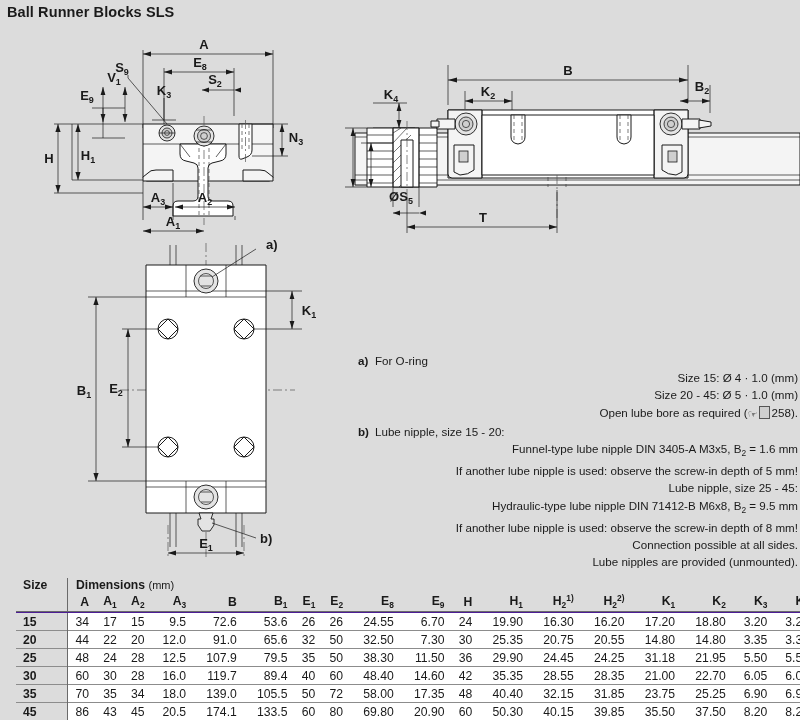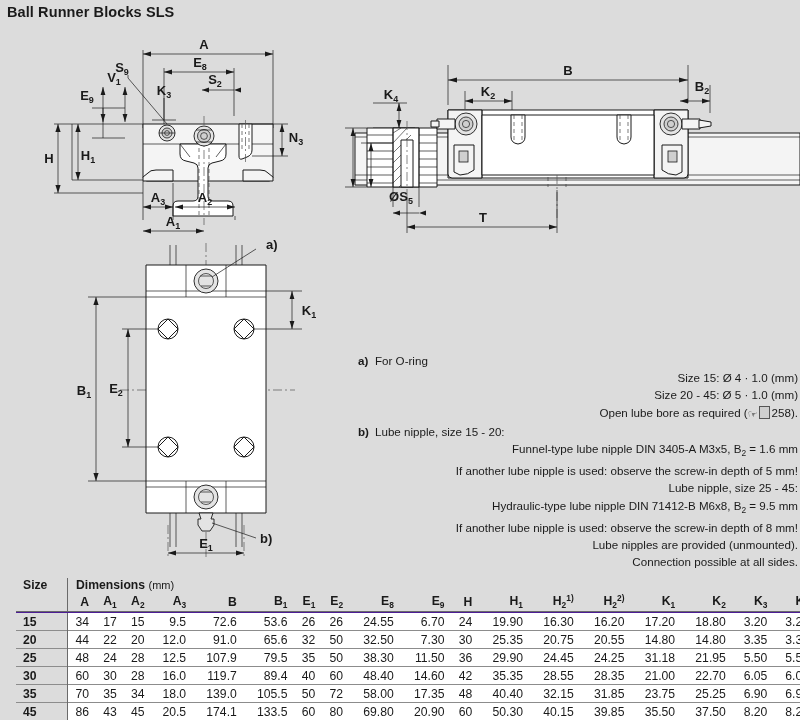--- a/index.html
+++ b/index.html
@@ -356,22 +356,22 @@
 
     <div class="note-row">
       <div class="note-key">b)</div>
       <div class="note-txt">Lube nipple, size 15 - 20:</div>
     </div>
     <div class="note-ind"><span>Funnel-type lube nipple DIN 3405-A M3x5, B</span><span class="sub">2</span><span> = 1.6 mm</span></div>
     <div class="note-ind">If another lube nipple is used: observe the screw-in depth of 5 mm!</div>
     <div class="note-ind">Lube nipple, size 25 - 45:</div>
     <div class="note-ind"><span>Hydraulic-type lube nipple DIN 71412-B M6x8, B</span><span class="sub">2</span><span> = 9.5 mm</span></div>
     <div class="note-ind">If another lube nipple is used: observe the screw-in depth of 8 mm!</div>
+    <div class="note-ind">Connection possible at all sides.</div>
     <div class="note-ind">Lube nipples are provided (unmounted).</div>
-    <div class="note-ind">Connection possible at all sides.</div>
   </div>
 
   <table id="tbl">
     <thead>
       <tr>
         <th class="szh">Size</th>
         <th class="dimhdr" colspan="18">
           <span>Dimensions</span>
           <span class="mm">(mm)</span>
         </th>

